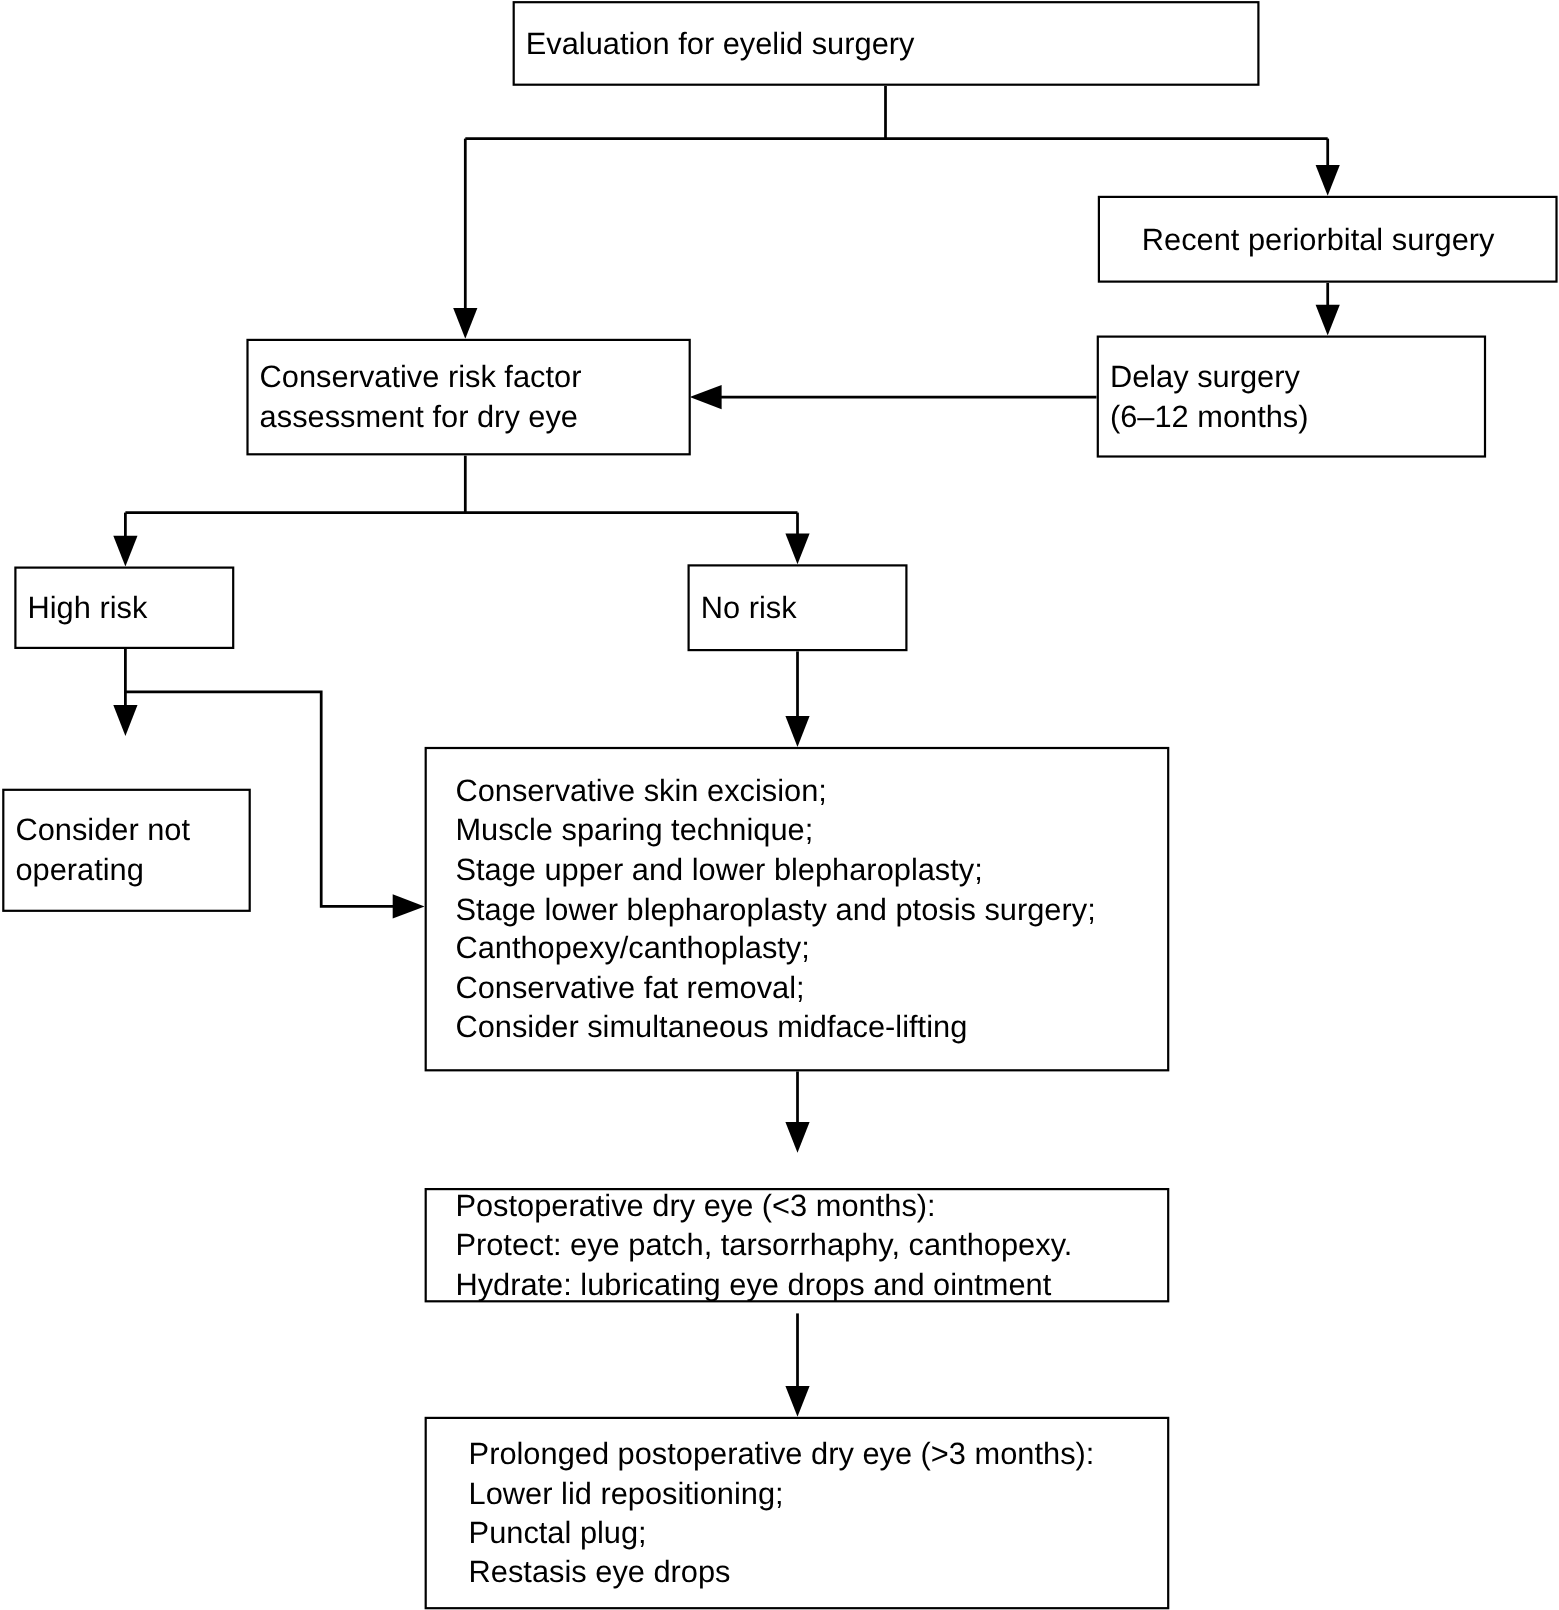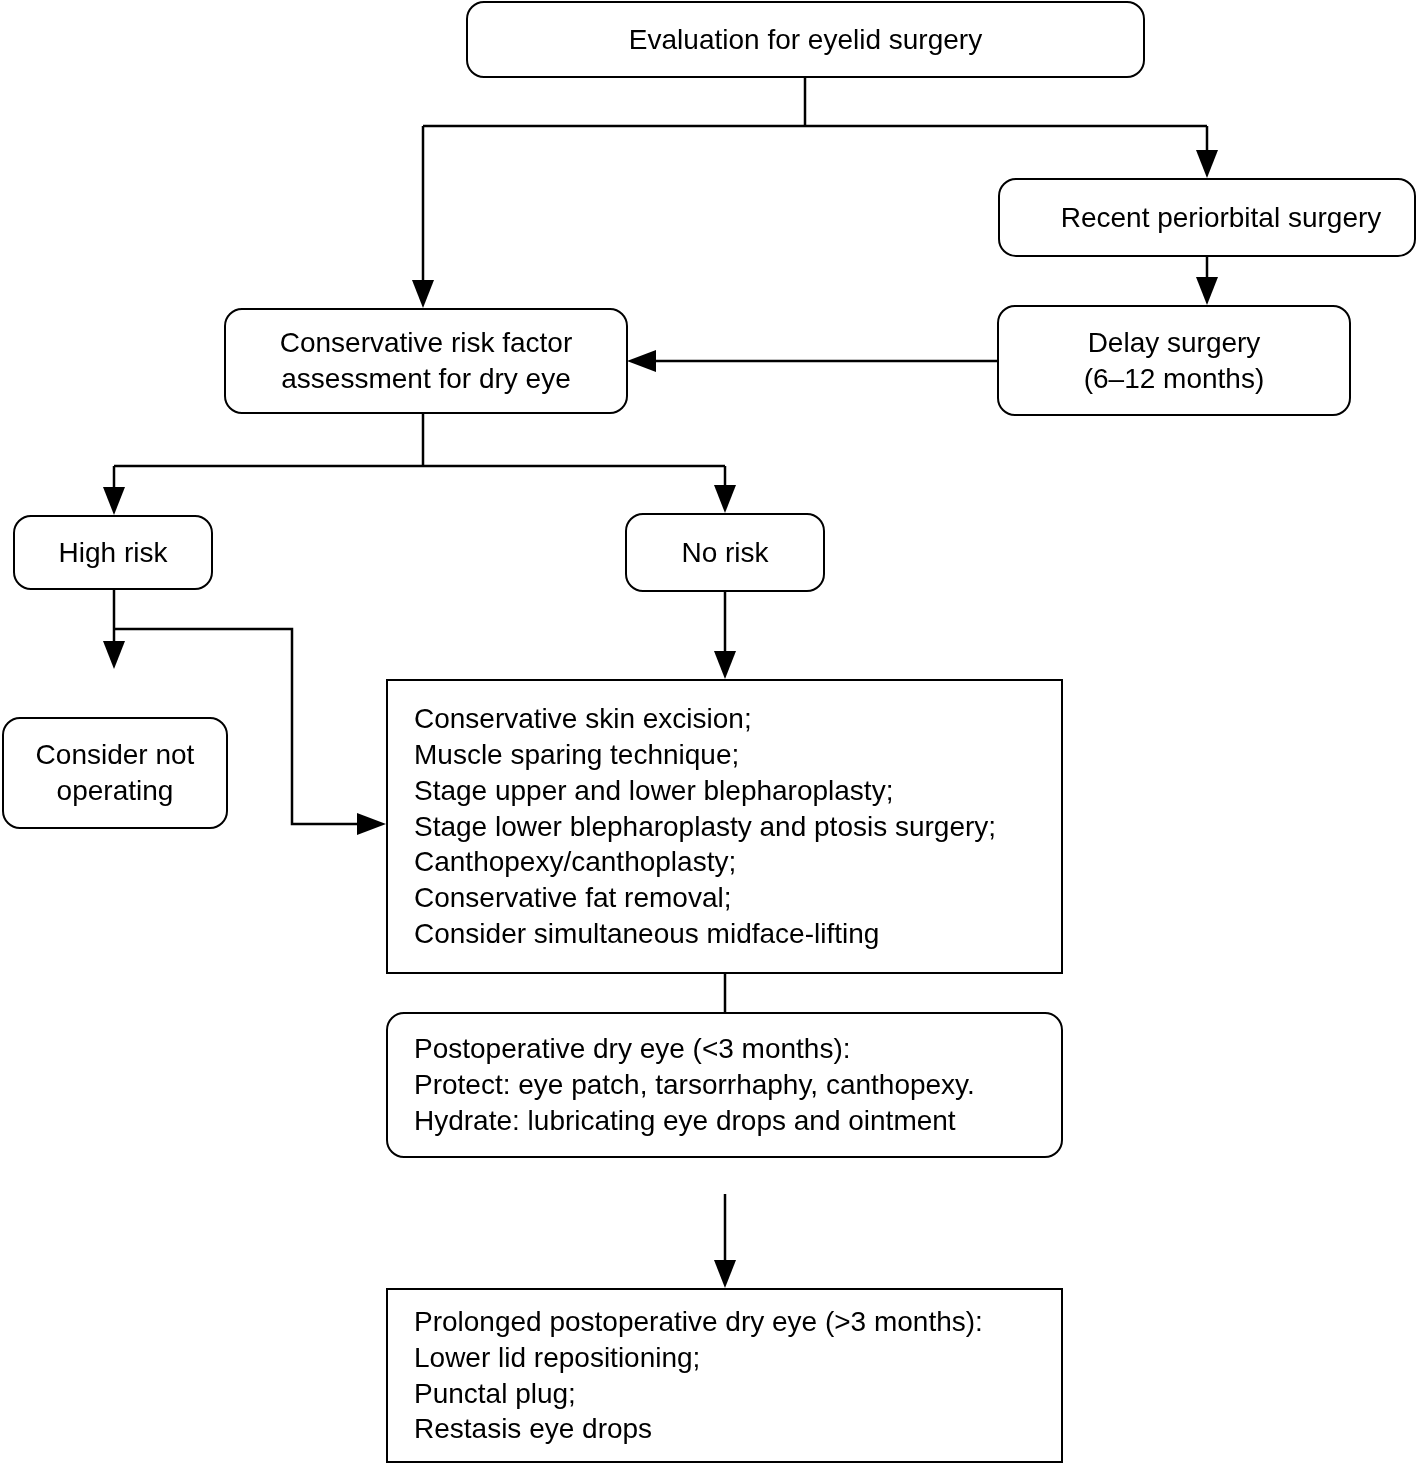--- a/index.html
+++ b/index.html
@@ -23,22 +23,21 @@
     border: 2.5px solid #000000;
     background: #ffffff;
     display: flex;
     align-items: center;
     font-size: 28px;
     line-height: 1.28;
     color: #000000;
   }
   .node.center {
     justify-content: center;
-    text-align: center;
-    border-radius: 18px;
+    text-align: left;
   }
   .node.left {
     justify-content: flex-start;
     text-align: left;
   }
   .node .inner {
     width: 100%;
     white-space: pre-line;
   }
   .node.left .inner {
@@ -173,26 +172,26 @@
   <div class="node left" style="left:386px; top:679px; width:677px; height:295px;">
     <span class="inner">Conservative skin excision;
 Muscle sparing technique;
 Stage upper and lower blepharoplasty;
 Stage lower blepharoplasty and ptosis surgery;
 Canthopexy/canthoplasty;
 Conservative fat removal;
 Consider simultaneous midface-lifting</span>
   </div>
 
-  <div class="node left" style="left:386px; top:1012px; width:677px; height:146px;border-radius:18px;">
+  <div class="node left" style="left:386px; top:1080px; width:677px; height:104px;">
     <span class="inner">Postoperative dry eye (&lt;3 months):
 Protect: eye patch, tarsorrhaphy, canthopexy.
 Hydrate: lubricating eye drops and ointment</span>
   </div>
 
-  <div class="node left" style="left:386px; top:1288px; width:677px; height:175px;">
+  <div class="node left" style="left:386px; top:1288px; width:677px; height:175px;padding-left:12px;">
     <span class="inner">Prolonged postoperative dry eye (&gt;3 months):
 Lower lid repositioning;
 Punctal plug;
 Restasis eye drops</span>
   </div>
 
 </div>
 
 </body></html>

